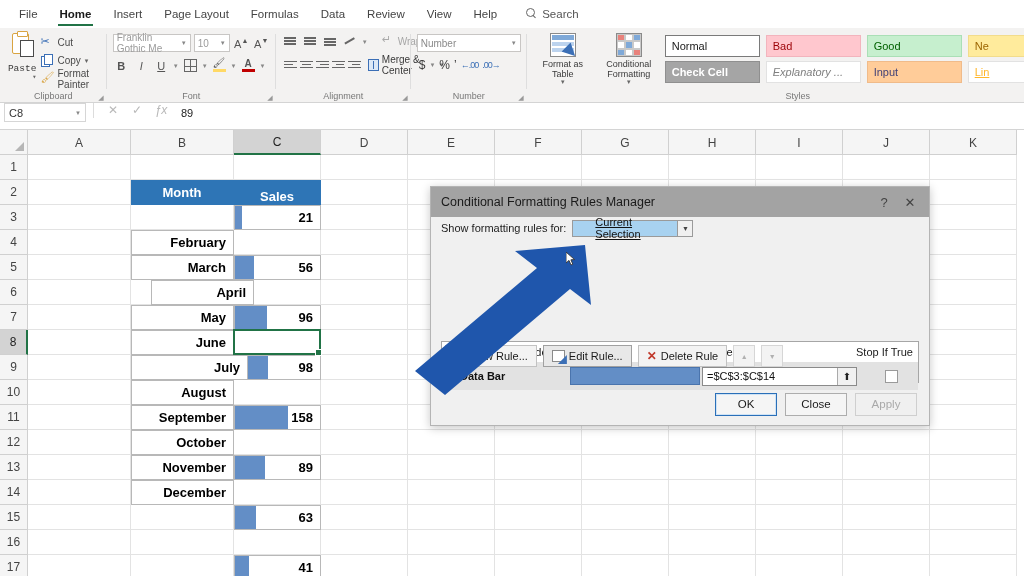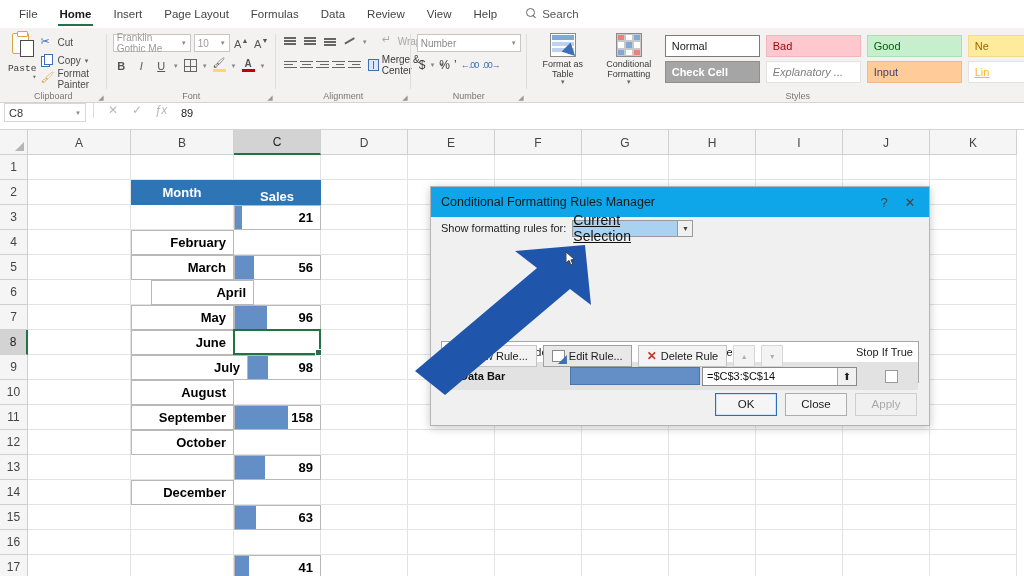--- a/index.html
+++ b/index.html
@@ -214,30 +214,30 @@
     background:#217346; border:1px solid #fff;
   }
 
   
   .dlg{
     position:absolute; left:430px; top:186px; width:500px; height:240px;
     background:#f0f0f0; border:1px solid #b4b4b4; box-shadow:0 2px 9px rgba(0,0,0,.22);
     z-index:20; font-size:11px;
   }
   .dlg-title{ height:30px; display:flex;align-items:center; padding:0 6px 0 10px;
-    background:#0ea5e9;justify-content:space-between; }
+    background:#a3a3a3;justify-content:space-between; }
   .dlg-title .t{ flex:1; font-size:12.5px; color:#1a1a1a; }
   .tbtn{ width:26px;height:22px;display:flex;align-items:center;justify-content:center;
     font-size:13px;color:#444; cursor:default;}
   .row-show{ display:flex; align-items:center; gap:6px; padding:0 0 0 10px; height:22px;}
   .row-show .lb{ font-size:11px; color:#222; }
   .combo{ display:flex; height:17px; }
   .combo .val{
     width:105px; background:#a8d2f0; border:1px solid #9a9a9a; border-right:none;
-    font-size:14px; color:#111; display:flex;align-items:center; padding-left:0;
+    font-size:11px; color:#111; display:flex;align-items:center; padding-left:22px;
     text-decoration:underline;
   }
   .combo .arr{
     width:16px; background:#f0f0f0; border:1px solid #9a9a9a;
     display:flex;align-items:center;justify-content:center;font-size:7px;color:#444;
   }
   .panel{
     position:absolute; left:10px; top:154px; right:10px; bottom:42px;
     border:1px solid #a6a6a6; background:#fff;
   }
@@ -817,20 +817,21 @@
           <div class="bar" style="width: 21.25px; background: rgb(99, 142, 198);"></div>
           <span>63</span>
         </div>
         <div class="cell monthcell" style="left: 103px; top: 225px; width: 103px; height: 25px;">August</div>
         <div class="cell salescell" style="left: 206px; top: 225px; width: 87px; height: 25px;">
           <div class="bar" style="width: 13.6px; background: rgb(99, 142, 198);"></div>
           <span>41</span>
         </div>
         <div class="cell monthcell" style="left: 103px; top: 250px; width: 103px; height: 25px;">September</div>
         <div class="cell monthcell" style="left: 103px; top: 275px; width: 103px; height: 25px;">October</div>
+        <div class="cell monthcell" style="left: 103px; top: 300px; width: 103px; height: 25px;">November</div>
         <div class="cell monthcell" style="left: 103px; top: 325px; width: 103px; height: 25px;">December</div>
         <div class="selbox" style="left: 205px; top: 174px; width: 88px; height: 26px;"></div>
       </div>
   </div>
 
   <div class="dlg">
     <div class="dlg-title">
       <div class="t">Conditional Formatting Rules Manager</div>
       <div class="tbtn">?</div>
       <div class="tbtn">✕</div>

